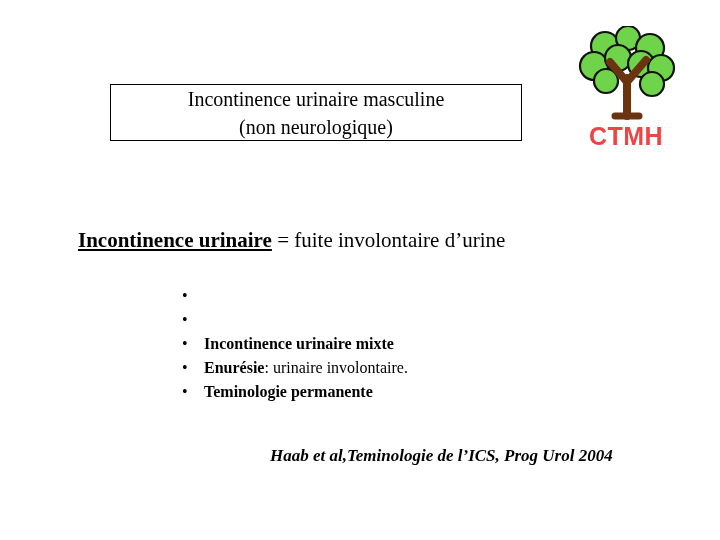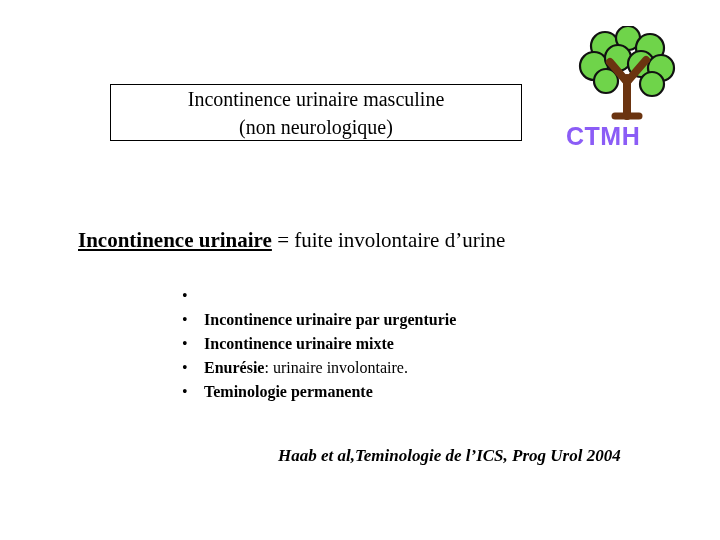--- a/index.html
+++ b/index.html
@@ -31,26 +31,26 @@
     height: 128px;
   }
   .logo svg {
     display: block;
   }
   .logo-text {
     position: absolute;
     left: 0;
     top: 96px;
     width: 120px;
-    text-align: left;
+    text-align: center;
     font-family: "Liberation Sans", sans-serif;
     font-weight: bold;
     font-size: 25px;
     letter-spacing: 0.5px;
-    color: #8b5cf6;
+    color: #ef4444;
   }
 
   
   .title-box {
     position: absolute;
     left: 110px;
     top: 84px;
     width: 412px;
     height: 57px;
     border: 1px solid #000000;
@@ -113,21 +113,20 @@
 
   
   .reference {
     position: absolute;
     left: 270px;
     top: 446px;
     font-size: 17px;
     font-style: italic;
     font-weight: bold;
     white-space: nowrap;
-    margin-left: 8px;
   }
 </style>
 </head>
 <body>
 
 <div class="slide">
 
   <div class="logo">
     <svg width="120" height="100" viewBox="0 0 120 100" xmlns="http://www.w3.org/2000/svg">
       <g fill="#6fd44a" stroke="#111111" stroke-width="2.2">
@@ -159,21 +158,20 @@
   <div class="definition">
     <span class="term">Incontinence urinaire</span><span> = fuite involontaire d’urine</span>
   </div>
 
   <div class="bullets">
     <div class="bullet-row">
       <span class="bullet-mark">•</span>
     </div>
     <div class="bullet-row">
       <span class="bullet-mark">•</span>
-      <span class="bullet-text"><span>Incontinence urinaire par urgenturie</span><span class="normal"></span></span>
     </div>
     <div class="bullet-row">
       <span class="bullet-mark">•</span>
       <span class="bullet-text"><span>Incontinence urinaire mixte</span><span class="normal"></span></span>
     </div>
     <div class="bullet-row">
       <span class="bullet-mark">•</span>
       <span class="bullet-text"><span>Enurésie</span><span class="normal">: urinaire involontaire.</span></span>
     </div>
     <div class="bullet-row">

